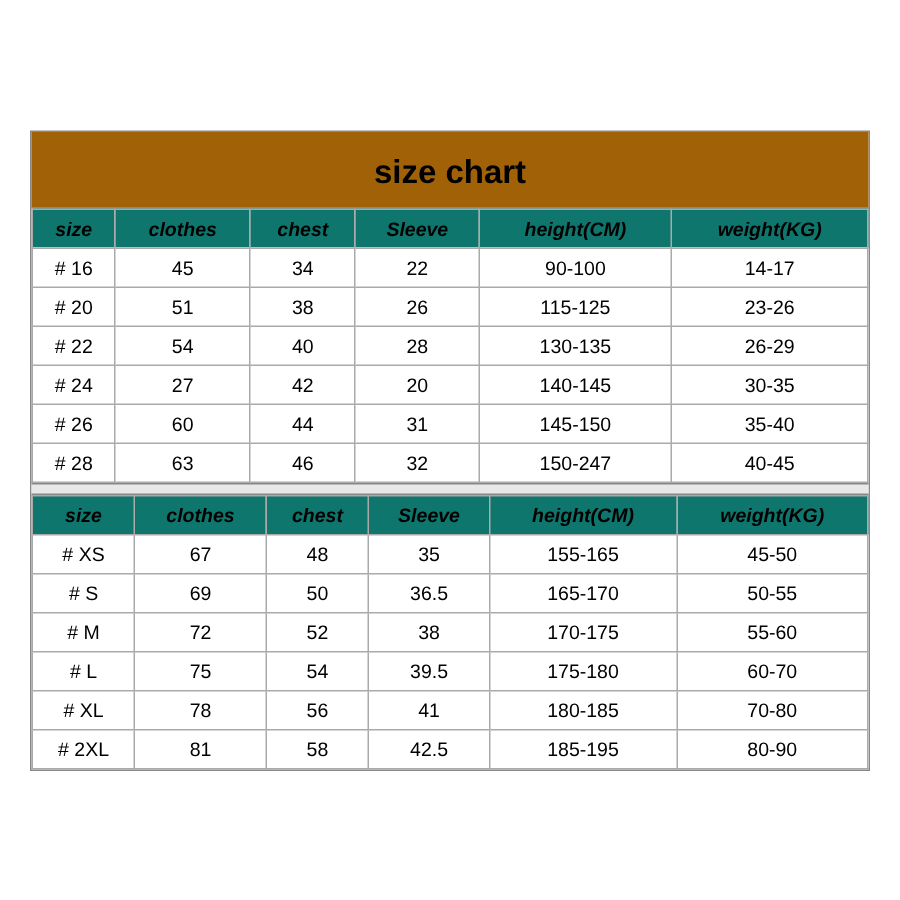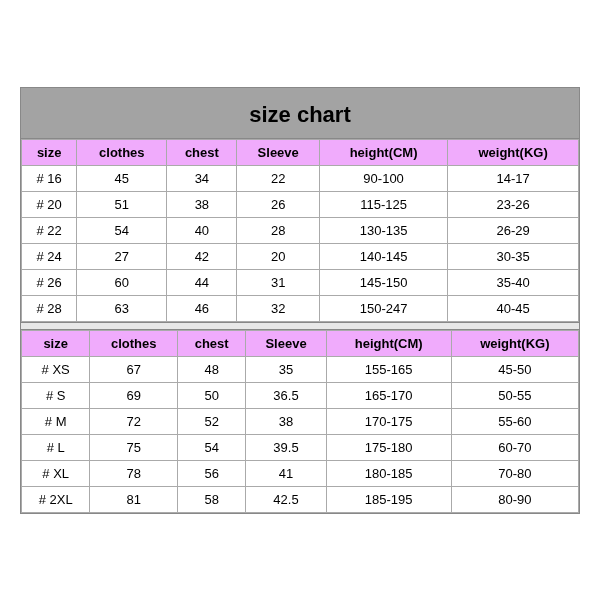--- a/index.html
+++ b/index.html
@@ -22,40 +22,41 @@
       width: 560px;
       border: 1.5px solid #888;
       background: #fff;
     }
 
     .title {
       text-align: center;
       font-size: 22px;
       font-weight: bold;
       padding: 14px 0 10px 0;
-      background: #a3a3a3;
+      background: #a16207;
       border-bottom: 1.5px solid #888;
     }
 
     table {
       width: 100%;
       border-collapse: collapse;
     }
 
     th, td {
       border: 1px solid #aaa;
       text-align: center;
       font-size: 13px;
       padding: 5px 3px;
     }
 
     .header-row th {
-      background: #f0abfc;
+      background: #0f766e;
       font-weight: bold;
       font-size: 13px;
+      font-style: italic;
     }
 
     .data-row td {
       background: #fff;
       font-weight: normal;
     }
 
     .section-divider {
       height: 8px;
       background: #e8e8e8;

